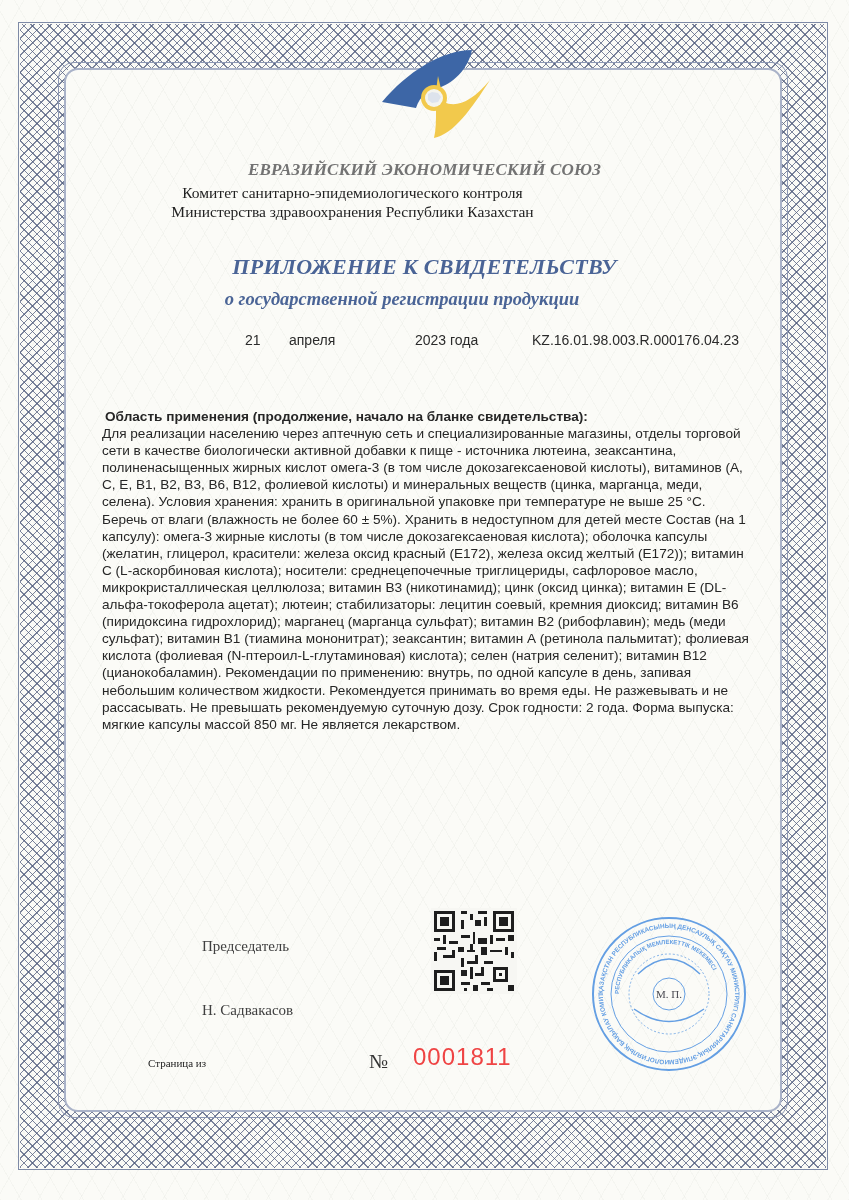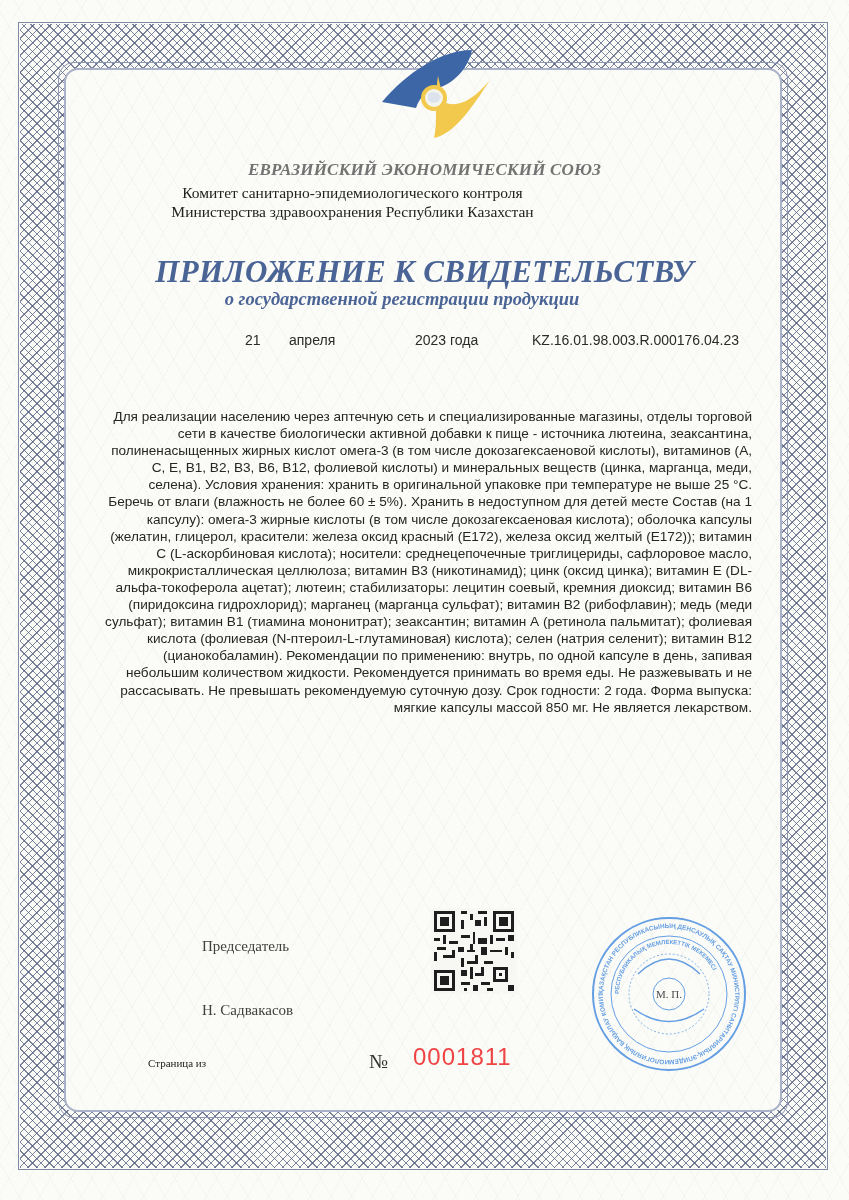--- a/index.html
+++ b/index.html
@@ -63,42 +63,42 @@
     font-family: "Liberation Serif", serif; font-size: 15.5px; color: #222;
     padding-left: 30px; box-sizing: border-box;
   }
   .header-sub.l1 { top: 184px; }
   .header-sub.l2 { top: 203px; }
 
   .doc-title {
     position: absolute; left: 0; width: 849px; text-align: center;
     top: 254px;
     font-family: "Liberation Serif", serif; font-style: italic; font-weight: bold;
-    font-size: 31px; color: #4a6496; letter-spacing: 0.3px;
+    font-size: 22px; color: #4a6496; letter-spacing: 0.3px;
   }
   .doc-subtitle {
     position: absolute; left: 0; width: 804px; text-align: center;
     top: 289px;
     font-family: "Liberation Serif", serif; font-style: italic; font-weight: bold;
     font-size: 18.5px; color: #4a6496;
   }
 
   .date-row { position: absolute; top: 332px; font-size: 14px; color: #2b2b2b; margin-left: 48px; }
   .date-day { left: 197px; }
   .date-month { left: 241px; }
   .date-year { left: 367px; }
   .reg-number { left: 484px; }
 
   .content {
     position: absolute; left: 102px; top: 408px; width: 650px;
     font-family: "Liberation Sans", sans-serif; font-size: 13.6px; line-height: 17.1px;
     color: #262626;
   }
   .section-heading { font-weight: bold; display: block; padding-left: 3px; }
-  .body-text { display: block; text-align: right; }
+  .body-text { display: block; text-align: left; }
 
   .qr { position: absolute; left: 430px; top: 908px; width: 88px; height: 86px; }
 
   .signatory {
     position: absolute; left: 202px; font-family: "Liberation Serif", serif;
     font-size: 15px; color: #404040;
   }
   .signatory.title { top: 938px; }
   .signatory.name { top: 1002px; text-align: right; }
 
@@ -141,20 +141,21 @@
 
 <div class="doc-title">ПРИЛОЖЕНИЕ К СВИДЕТЕЛЬСТВУ</div>
 <div class="doc-subtitle">о государственной регистрации продукции</div>
 
 <div class="date-row date-day">21</div>
 <div class="date-row date-month">апреля</div>
 <div class="date-row date-year">2023 года</div>
 <div class="date-row reg-number">KZ.16.01.98.003.R.000176.04.23</div>
 
 <div class="content">
+  <span class="section-heading">Область применения (продолжение, начало на бланке свидетельства):</span>
   <span class="body-text">Для реализации населению через аптечную сеть и специализированные магазины, отделы торговой сети в качестве биологически активной добавки к пище - источника  лютеина, зеаксантина, полиненасыщенных жирных кислот омега-3 (в том числе докозагексаеновой кислоты), витаминов (А, С, Е, В1, В2, В3, В6, В12, фолиевой кислоты) и минеральных веществ (цинка, марганца, меди, селена). Условия хранения: хранить в оригинальной упаковке при температуре не выше 25 °С. Беречь от влаги (влажность не более 60 ± 5%). Хранить в недоступном для детей месте Состав (на 1 капсулу): омега-3 жирные кислоты (в том числе докозагексаеновая кислота); оболочка капсулы (желатин, глицерол, красители: железа оксид красный (Е172), железа оксид желтый (Е172)); витамин С (L-аскорбиновая кислота); носители: среднецепочечные триглицериды, сафлоровое масло, микрокристаллическая целлюлоза; витамин В3 (никотинамид); цинк (оксид цинка); витамин Е (DL-альфа-токоферола ацетат); лютеин; стабилизаторы: лецитин соевый, кремния диоксид; витамин В6 (пиридоксина гидрохлорид); марганец (марганца сульфат); витамин В2 (рибофлавин); медь (меди сульфат); витамин В1 (тиамина мононитрат); зеаксантин; витамин А (ретинола пальмитат); фолиевая кислота (фолиевая (N-птероил-L-глутаминовая) кислота); селен (натрия селенит); витамин В12 (цианокобаламин). Рекомендации по применению: внутрь, по одной капсуле в день, запивая небольшим количеством жидкости.  Рекомендуется принимать во время еды. Не разжевывать и не рассасывать. Не превышать рекомендуемую суточную дозу. Срок годности: 2 года. Форма выпуска: мягкие капсулы массой 850 мг. Не является лекарством.</span>
 </div>
 
 <div class="signatory title">Председатель</div>
 <div class="signatory name">Н. Садвакасов</div>
 
 <svg class="qr" viewBox="0 0 29 29" shape-rendering="crispEdges">
   <rect width="29" height="29" fill="#f7f7f3"></rect>
   <g fill="#1e1e1e">
     <rect x="1" y="1" width="7" height="7"></rect>

